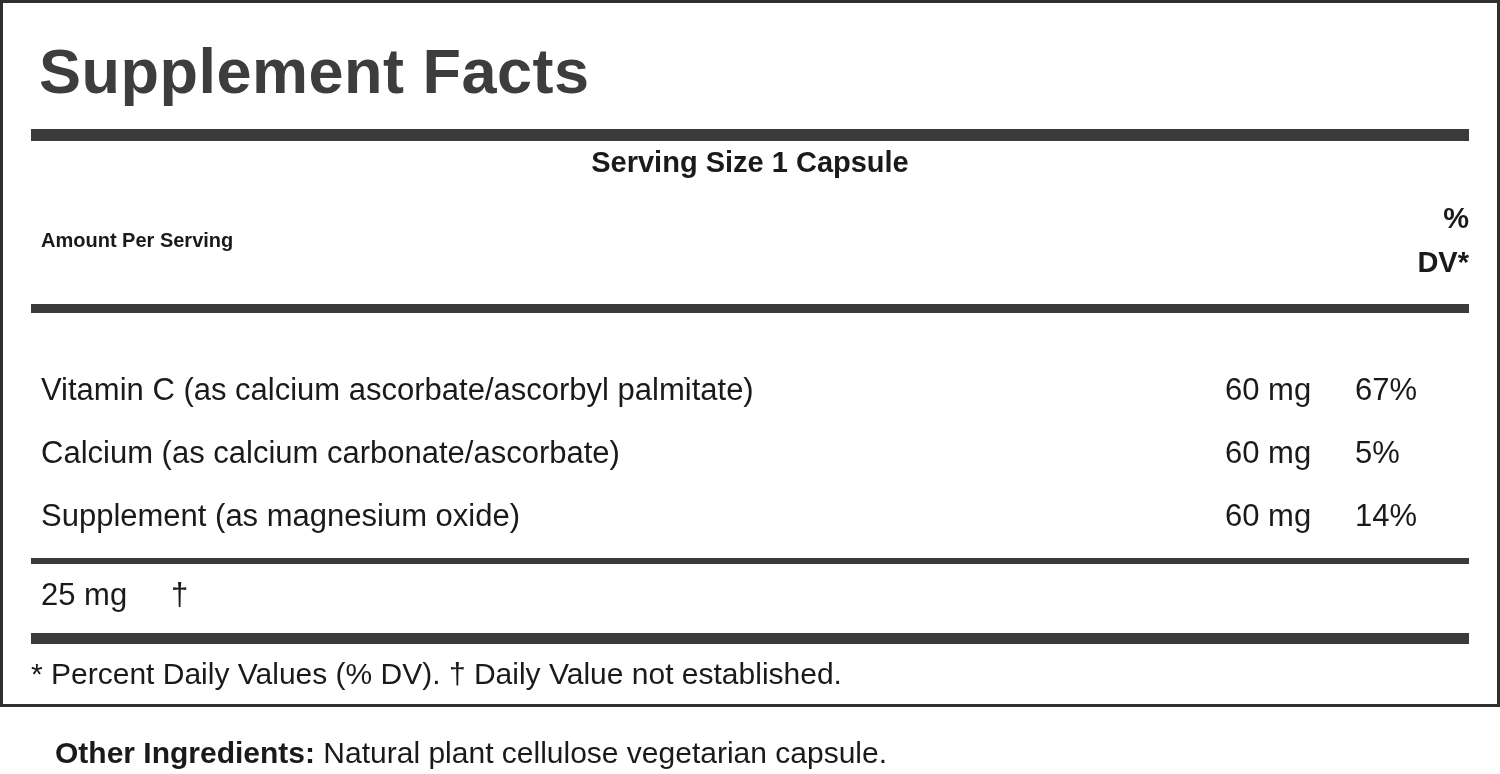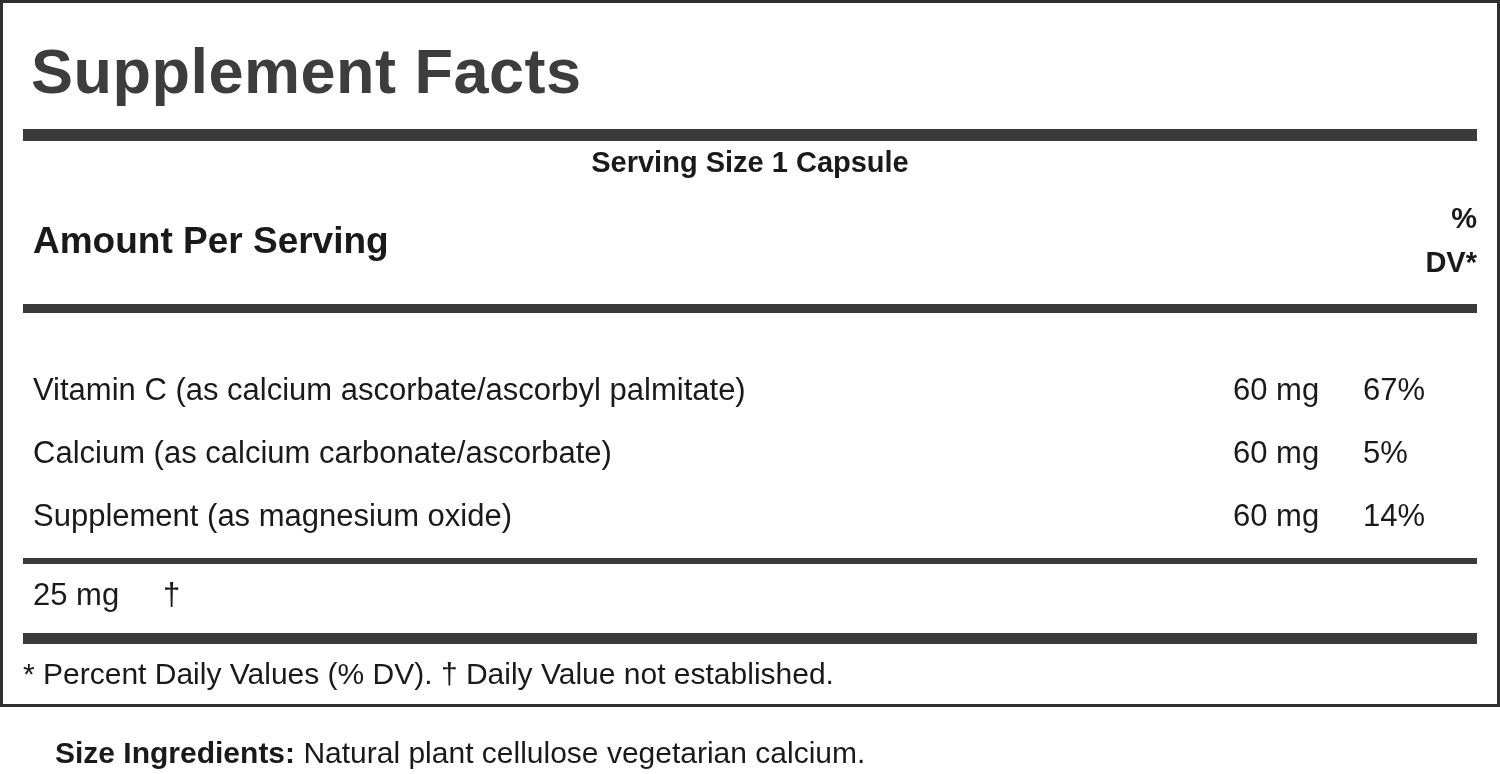--- a/index.html
+++ b/index.html
@@ -11,21 +11,21 @@
     font-family: "Liberation Sans", "DejaVu Sans", sans-serif;
     color: #1a1a1a;
     -webkit-font-smoothing: antialiased;
   }
   .label-box {
     box-sizing: border-box;
     width: 1500px;
     height: 707px;
     border: 3px solid #2f2f2f;
     background: #ffffff;
-    padding: 0 20px;
+    padding: 0 28px;
     overflow: hidden;
   }
   .title {
     margin: 37px 0 0 8px;
     font-size: 63px;
     font-weight: bold;
     line-height: 1;
     color: #3d3d3d;
     letter-spacing: 0.5px;
   }
@@ -43,21 +43,21 @@
     font-weight: bold;
     line-height: 32px;
   }
   .header-row {
     display: flex;
     justify-content: space-between;
     margin: 26px 0 0 10px;
   }
   .amount-header {
     align-self: center;
-    font-size: 37px;
+    font-size: 20px;
     font-weight: bold;
   }
   .dv-header {
     display: flex;
     flex-direction: column;
     align-items: flex-end;
     font-size: 29px;
     font-weight: bold;
     line-height: 29px;
     gap: 15px;
@@ -159,13 +159,13 @@
     </div>
 
   </div>
 
   <div class="bar bar-bottom"></div>
 
   <div class="footnote">* Percent Daily Values (% DV). † Daily Value not established.</div>
 
 </div>
 
-<div class="other-ing"><span class="bold">Size Ingredients:</span><span> Natural plant cellulose vegetarian calcium.</span></div>
+<div class="other-ing"><span class="bold">Other Ingredients:</span><span> Natural plant cellulose vegetarian capsule.</span></div>
 
 </body></html>

